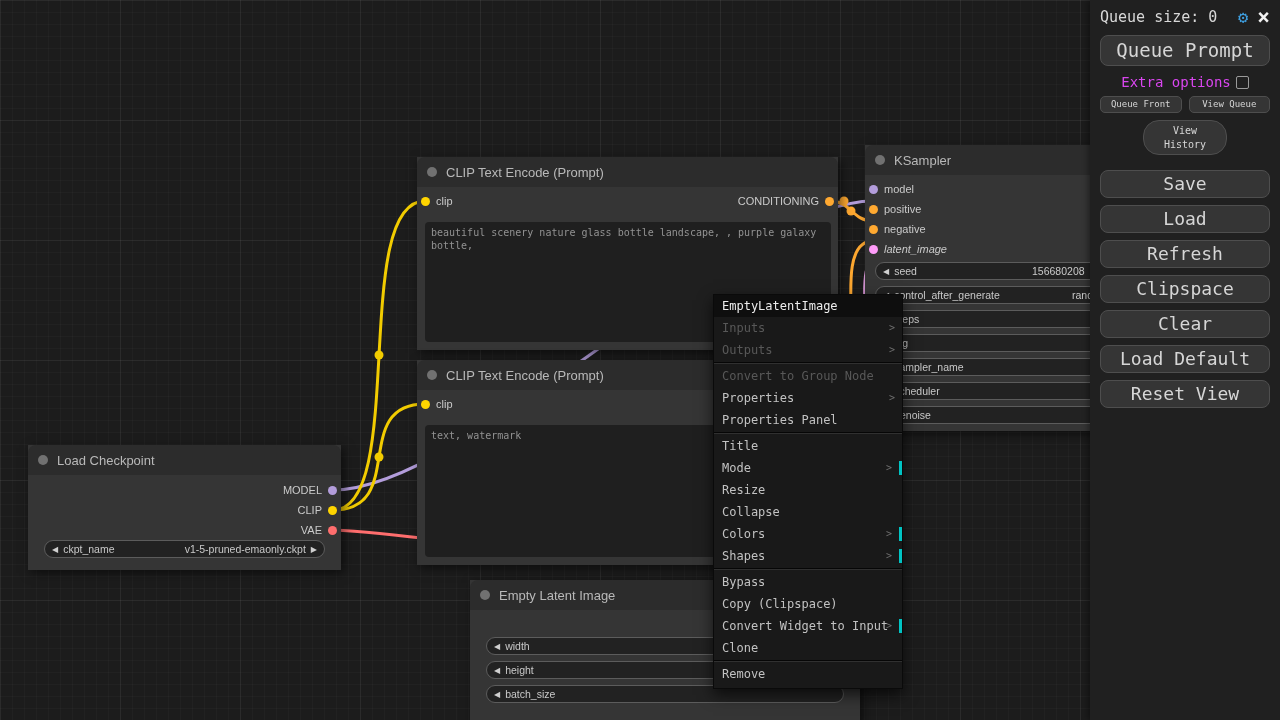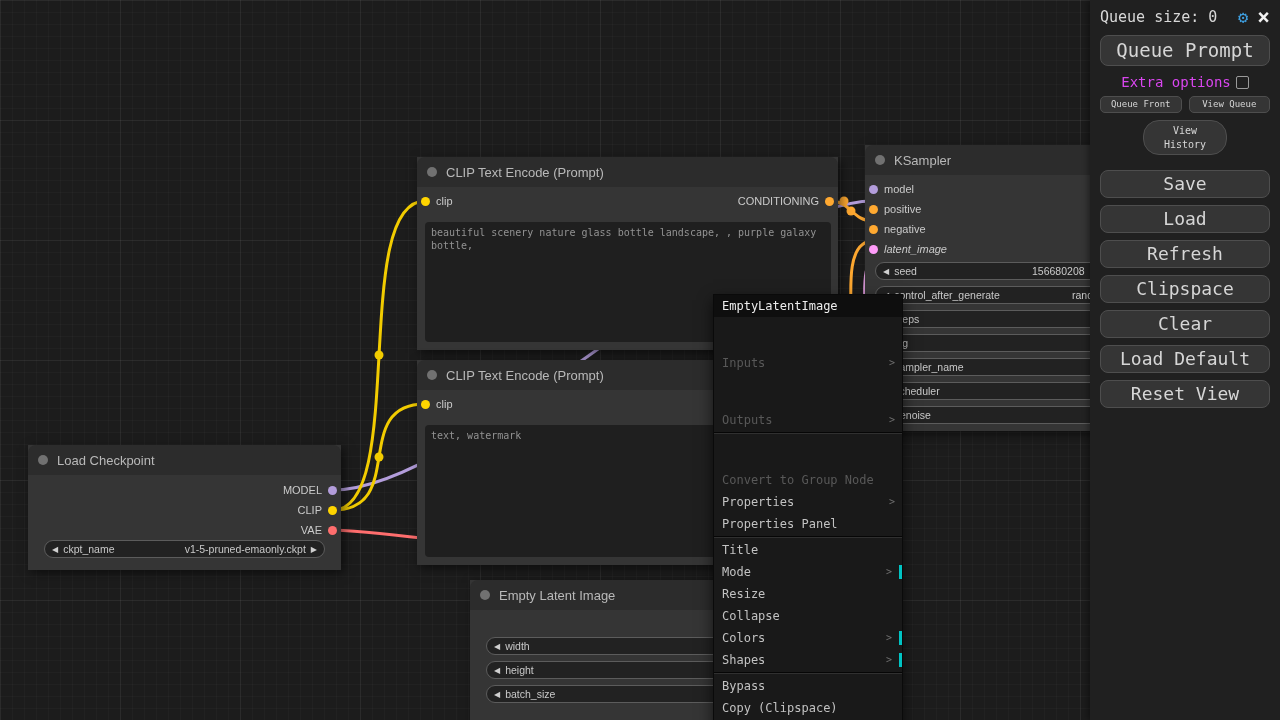--- a/index.html
+++ b/index.html
@@ -38,21 +38,21 @@
   .nodetext{position:absolute;background:#1f1f1f;border-radius:4px;color:#929292;
     font-family:"DejaVu Sans Mono",monospace;font-size:10px;line-height:13px;
     padding:4px 6px;overflow:hidden;}
   
   .ctx{position:absolute;left:713px;top:294px;width:190px;z-index:50;background:#191919;
     border:1px solid #0a0a0a;box-shadow:0 6px 14px rgba(0,0,0,0.65);
     font-family:"DejaVu Sans Mono",monospace;font-size:12px;color:#c2c2c2;
     padding-bottom:3px;box-sizing:border-box;}
   .ctx-header{height:22px;line-height:22px;padding:0 8px;background:#0e0e0e;color:#ededed;}
   .ctx-item{position:relative;height:22px;line-height:22px;padding:0 8px;}
-  .ctx-item.disabled{color:#585858;margin-top:35px;}
+  .ctx-item.disabled{color:#585858;}
   .ctx-item .arrow{position:absolute;right:7px;top:0;color:#6f6f6f;font-size:10px;}
   .ctx-item .mark{position:absolute;right:0;top:4px;width:3px;height:14px;background:#00C3C3;}
   .ctx-sep{height:0;border-top:1px solid #060606;border-bottom:1px solid #303030;margin:1px 0;}
   
   .sidebar{position:absolute;right:0;top:0;width:190px;height:720px;background:#202020;
     z-index:100;font-family:"DejaVu Sans Mono",monospace;color:#d8d8d8;
     box-shadow:-2px 0 6px rgba(0,0,0,0.4);}
   .sb-top{display:flex;align-items:center;padding:7px 10px 4px 10px;font-size:15px;}
   .sb-gear{margin-left:auto;color:#3E9FE0;font-size:17px;cursor:pointer;}
   .sb-close{margin-left:9px;color:#f2f2f2;font-size:21px;font-weight:bold;line-height:16px;cursor:pointer;}

